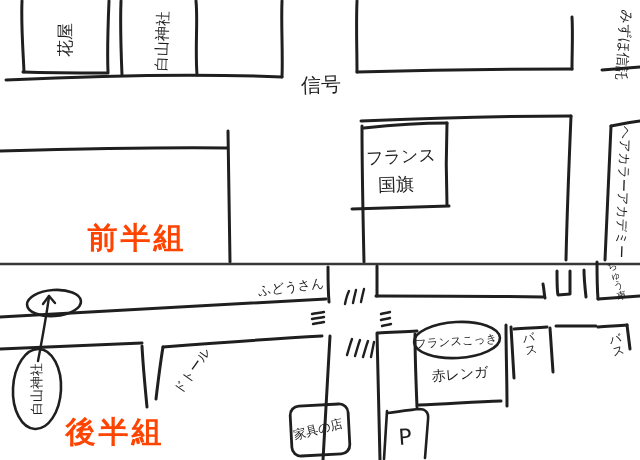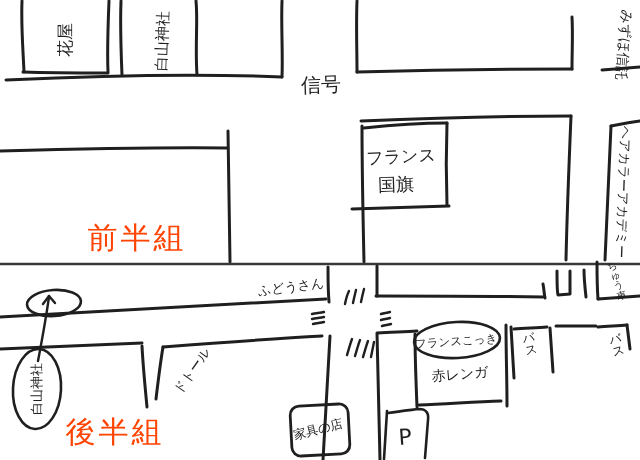--- a/index.html
+++ b/index.html
@@ -8,21 +8,21 @@
     font-family:"DejaVu Sans",sans-serif;
   }
   #sketch{position:absolute;left:0;top:0;}
   .lbl{
     position:absolute;white-space:nowrap;color:#1f1f1f;
     transform-origin:center center;line-height:1.05;
   }
   .vstack{
     white-space:normal;word-break:break-all;text-align:center;line-height:1.02;
   }
-  .accent{font-weight:400;letter-spacing:3px;}
+  .accent{font-weight:700;letter-spacing:3px;}
 </style>
 </head>
 <body>
 
 <div id="stage">
 
   <svg id="sketch" width="640" height="460" viewBox="0 0 640 460" fill="none" stroke="#1f1f1f" stroke-width="3" stroke-linecap="round" stroke-linejoin="round">
 
     <g>
 

